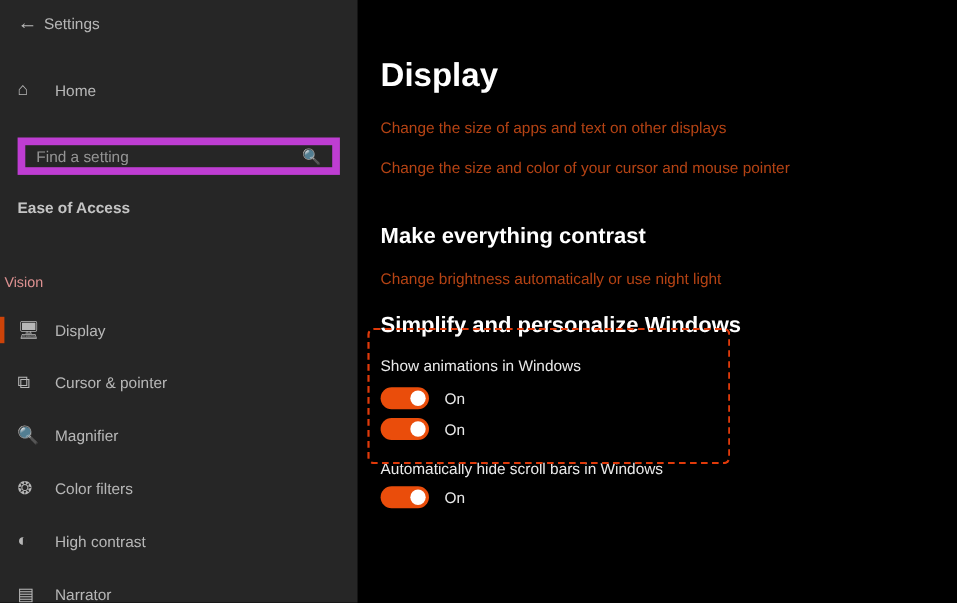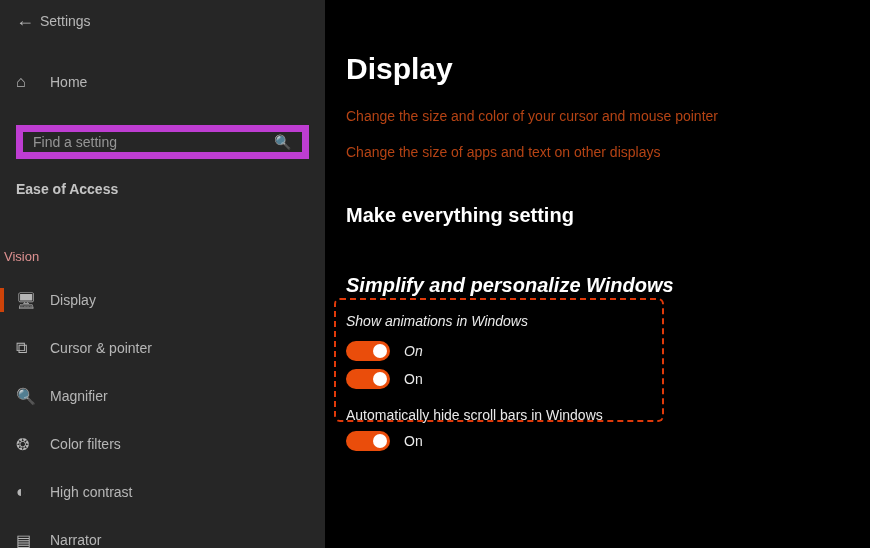--- a/index.html
+++ b/index.html
@@ -34,21 +34,21 @@
 
 .content { position: absolute; left: 346px; top: 0; right: 0; height: 548px; background: #000; padding-top: 52px; }
 .h1 { font-size: 30px; font-weight: 600; color: #fff; }
 .link-text { color: #b54314; font-size: 14px; margin-top: 22px; }
 .link-text + .link-text { margin-top: 20px; }
 .h2 { font-size: 20px; font-weight: 600; color: #fff; margin-top: 44px; }
 
 
 .highlight-box { position: absolute; left: 334px; top: 298px; width: 330px; height: 124px; border: 2px dashed #e03a0a; border-radius: 6px; pointer-events: none; z-index: 5; }
 
-.setting-block { margin-top: 47px; font-style: italic; }
+.setting-block { margin-top: 24px; }
 .setting-title { font-size: 20px; font-weight: 600; color: #fff; }
 .setting-label { font-size: 14px; color: #eaeaea; margin-top: 16px; }
 .toggle-row { display: flex; align-items: center; margin-top: 12px; }
 .toggle { width: 44px; height: 20px; border-radius: 10px; background: #ea4d0b; position: relative; }
 .toggle .knob { position: absolute; right: 3px; top: 3px; width: 14px; height: 14px; background: #fff; border-radius: 50%; }
 .toggle-state { margin-left: 14px; font-size: 14px; color: #eaeaea; }
 .secondary-block .setting-label { margin-top: 18px; }
 .secondary-block .toggle-row { margin-top: 8px; }
 
 .content-inner { padding-left: 0; }
@@ -104,24 +104,25 @@
 
 <div class="window-controls">
   <div class="win-btn">―</div>
   <div class="win-btn">□</div>
   <div class="win-btn">✕</div>
 </div>
 
 <div class="content">
   <div class="content-inner">
     <div class="h1">Display</div>
+    <div class="link-text">Change the size of apps and text on other displays</div>
     <div class="link-text">Change the size and color of your cursor and mouse pointer</div>
-    <div class="link-text">Change the size of apps and text on other displays</div>
 
-    <div class="h2">Make everything setting</div>
+    <div class="h2">Make everything contrast</div>
+    <div class="link-text" style="margin-top:18px;">Change brightness automatically or use night light</div>
 
     <div class="setting-block">
       <div class="setting-title">Simplify and personalize Windows</div>
       <div class="setting-label">Show animations in Windows</div>
       <div class="toggle-row">
         <div class="toggle">
             <div class="knob"></div>
           </div>
         <div class="toggle-state">On</div>
       </div>

